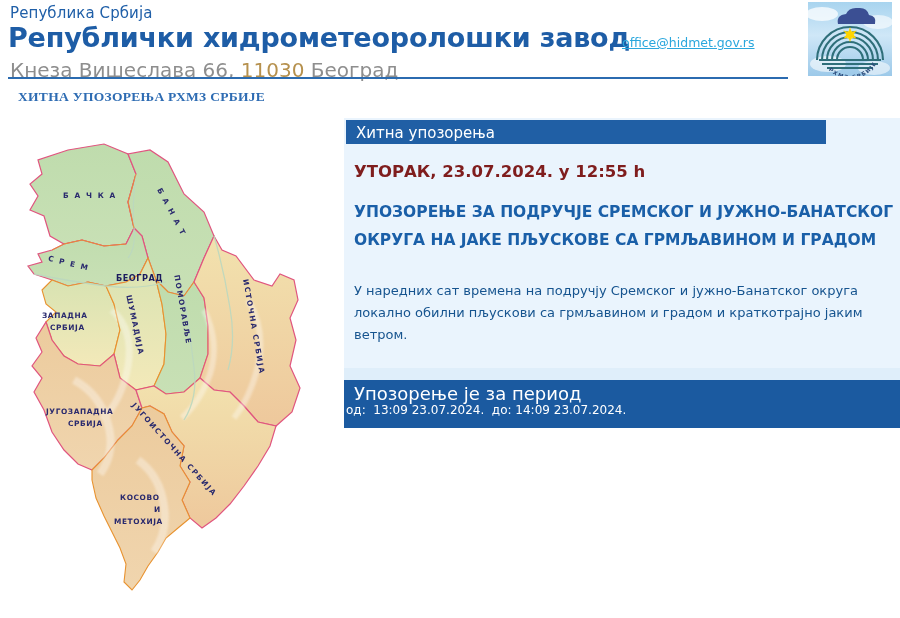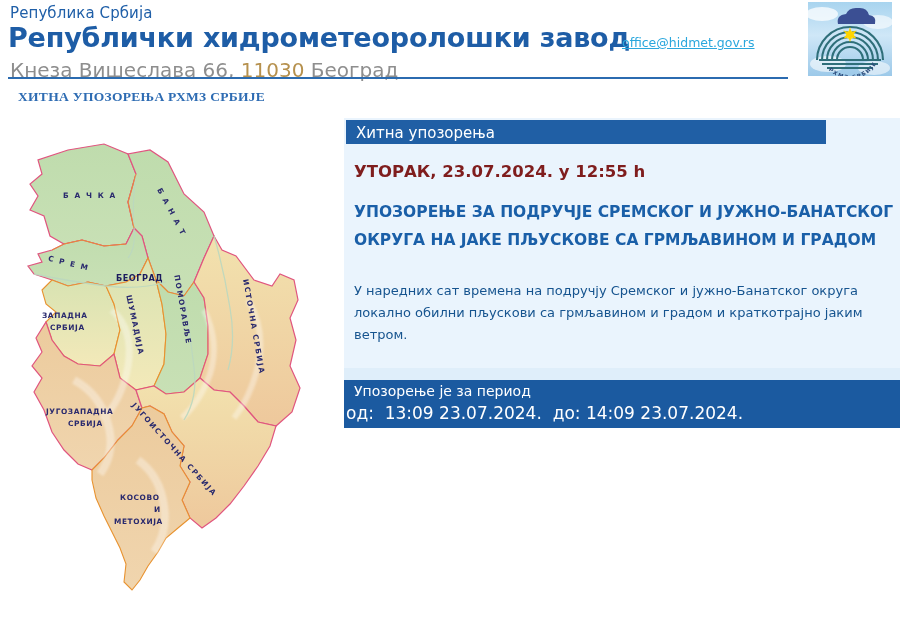--- a/index.html
+++ b/index.html
@@ -83,25 +83,25 @@
   }
   #period-spacer{
     position:absolute;left:0;top:250px;width:556px;height:12px;background:#dfeefa;
   }
   #period-block{
     position:absolute;left:0;top:262px;width:556px;height:48px;
     background:#1b5aa0;
   }
   #period-label{
     position:absolute;left:10px;top:3px;
-    color:#ffffff;font-size:14px;
+    color:#ffffff;font-size:18px;
   }
   #period-range{
     position:absolute;left:2px;top:23px;
-    color:#ffffff;font-size:17px;white-space:pre;
+    color:#ffffff;font-size:12px;white-space:pre;
   }
 </style>
 </head>
 <body>
 
 <div id="header">
 
   <div id="org-sub">Република Србија</div>
 
   <div id="org-title">Републички хидрометеоролошки завод</div>

